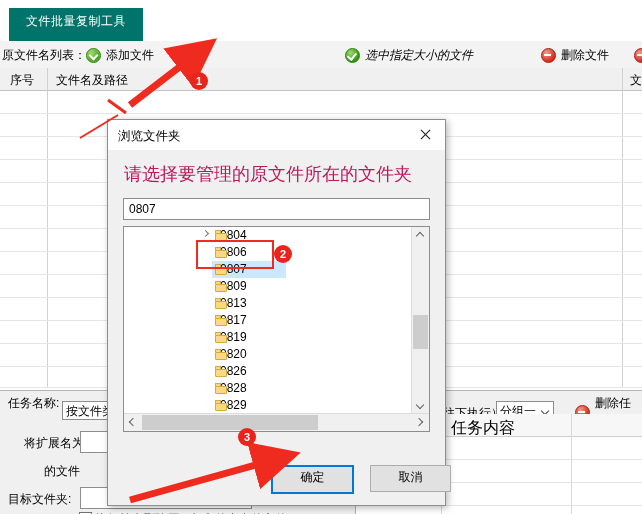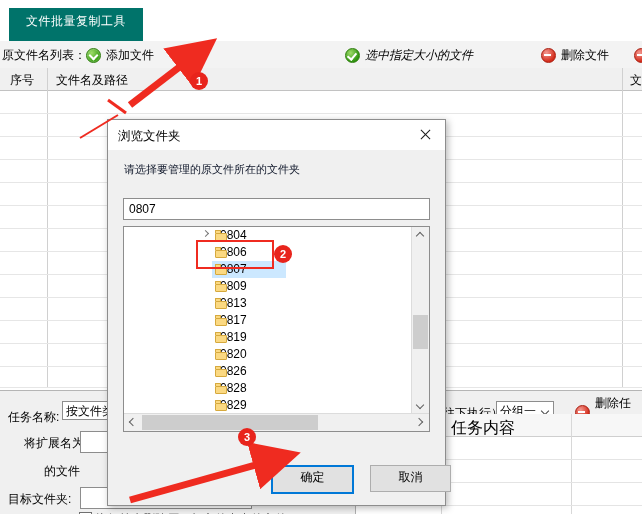--- a/index.html
+++ b/index.html
@@ -93,21 +93,21 @@
   
   #dlg{position:absolute;left:107px;top:102px;width:337px;height:385px;
        background:#f0f0f0;border:1px solid #8d8d8d;box-shadow:2px 2px 7px rgba(0,0,0,.28);margin-top:17px;}
   #dlg .dtitlebar{position:absolute;left:0;top:0;width:337px;height:30px;background:#ffffff;}
   #dlg .dtitle{position:absolute;left:10px;top:8px;font-size:12.5px;color:#000;}
   #dlg .dclose{position:absolute;right:0;top:0;width:40px;height:30px;cursor:default;}
   #dlg .dclose:before,#dlg .dclose:after{content:"";position:absolute;left:14px;top:14px;
        width:13px;height:1px;background:#1a1a1a;}
   #dlg .dclose:before{transform:rotate(45deg);}
   #dlg .dclose:after{transform:rotate(-45deg);}
-  #dlg .dprompt{position:absolute;left:16px;top:42px;font-size:11px;color:#0f172a;}
+  #dlg .dprompt{position:absolute;left:16px;top:42px;font-size:18px;color:#be185d;}
   #dlg .dinput{position:absolute;left:15px;top:78px;width:307px;height:22px;background:#fff;
        border:1px solid #8d8d8d;box-sizing:border-box;font-size:12px;color:#000;
        line-height:20px;padding-left:5px;}
   #dlg .dlistwrap{position:absolute;left:15px;top:106px;width:307px;height:206px;
        background:#fff;border:1px solid #8d8d8d;box-sizing:border-box;}
 
   .dlist{position:absolute;left:0;top:0;width:290px;height:188px;overflow:hidden;}
   .ditem{position:relative;height:17px;line-height:17px;font-size:12px;color:#000;
          padding-left:96px;cursor:default;}
   .ditem.sel{background:#cce8ff;width:66px;margin-left:88px;padding-left:8px;}
@@ -211,21 +211,21 @@
     <div class="gridrow" style="top:183px;"></div>
     <div class="gridrow" style="top:206px;"></div>
     <div class="gridrow" style="top:229px;"></div>
     <div class="gridrow" style="top:252px;"></div>
     <div class="gridrow" style="top:275px;"></div>
     <div class="gridrow" style="top:298px;"></div>
     <div class="gridrow" style="top:319px;"></div>
   </div>
 
   <div class="cfg">
-    <span class="lb" style="left:8px;top:18px;">任务名称:</span>
+    <span class="lb" style="left:8px;top:4px;">任务名称:</span>
     <div class="combo" style="left:62px;top:10px;width:120px;">
       <span class="cv">按文件类型</span>
     </div>
 
     <span class="lb" style="left:443px;top:14px;">往下执行）</span>
     <div class="combo" style="left:496px;top:10px;width:58px;">
       <span class="cv">分组一</span>
       <span class="arw"></span>
     </div>
     <div class="tb-item" style="position:absolute;left:575px;top:12px;">

